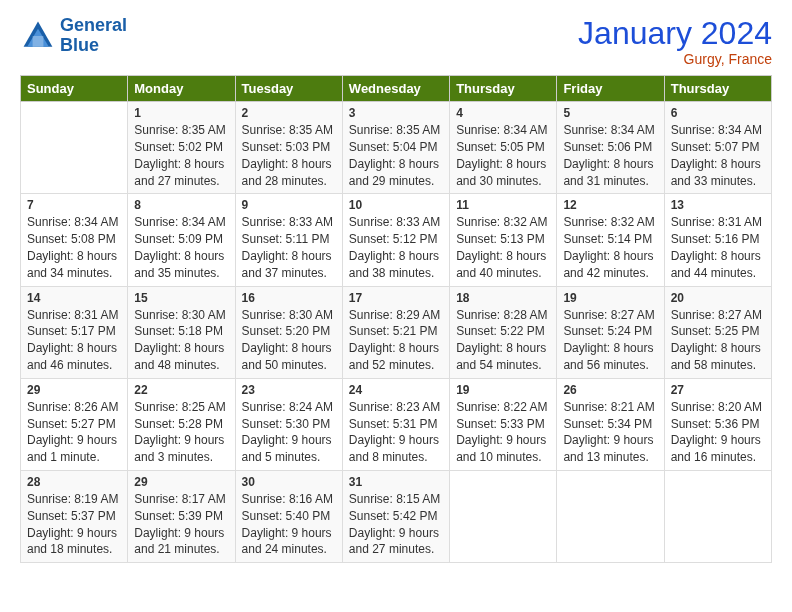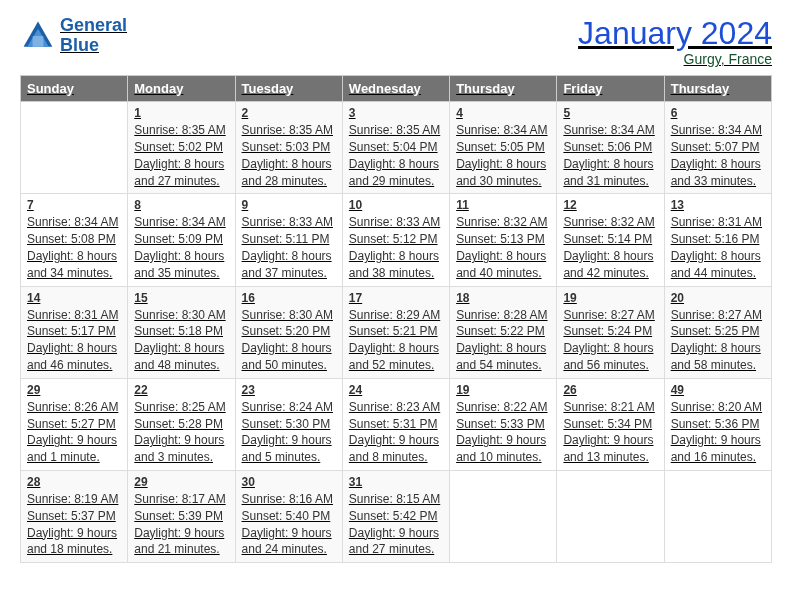--- a/index.html
+++ b/index.html
@@ -6,21 +6,20 @@
     body {
       font-family: Arial, sans-serif;
       background: #fff;
       width: 792px;
       height: 612px;
       overflow: hidden;
     }
     .page {
       width: 792px;
       padding: 16px 20px 10px 20px;
-      text-decoration: underline;
     }
     .header-row {
       display: flex;
       justify-content: space-between;
       align-items: flex-start;
       margin-bottom: 8px;
     }
     .logo {
       display: flex;
       align-items: center;
@@ -42,29 +41,29 @@
     }
     .month-title {
       font-size: 32px;
       font-weight: normal;
       color: #1d4ed8;
       line-height: 1.1;
       text-align: center;
     }
     .location {
       font-size: 14px;
-      color: #14532d;
+      color: #c2410c;
     }
     table {
       width: 100%;
       border-collapse: collapse;
       table-layout: fixed;
     }
     thead tr th {
-      background-color: #737373;
+      background-color: #4d7c0f;
       color: #fff;
       font-size: 13px;
       font-weight: bold;
       padding: 5px 6px;
       text-align: left;
       border: 1px solid #ccc;
     }
     tbody tr td {
       vertical-align: top;
       padding: 4px 6px;
@@ -233,21 +232,21 @@
           </td>
           <td>
             <span class="day-num">19</span>
             <div class="day-info">Sunrise: 8:22 AM<br>Sunset: 5:33 PM<br>Daylight: 9 hours and 10 minutes.</div>
           </td>
           <td>
             <span class="day-num">26</span>
             <div class="day-info">Sunrise: 8:21 AM<br>Sunset: 5:34 PM<br>Daylight: 9 hours and 13 minutes.</div>
           </td>
           <td>
-            <span class="day-num">49</span>
+            <span class="day-num">27</span>
             <div class="day-info">Sunrise: 8:20 AM<br>Sunset: 5:36 PM<br>Daylight: 9 hours and 16 minutes.</div>
           </td>
         </tr>
         <tr>
           <td>
             <span class="day-num">28</span>
             <div class="day-info">Sunrise: 8:19 AM<br>Sunset: 5:37 PM<br>Daylight: 9 hours and 18 minutes.</div>
           </td>
           <td>
             <span class="day-num">29</span>

